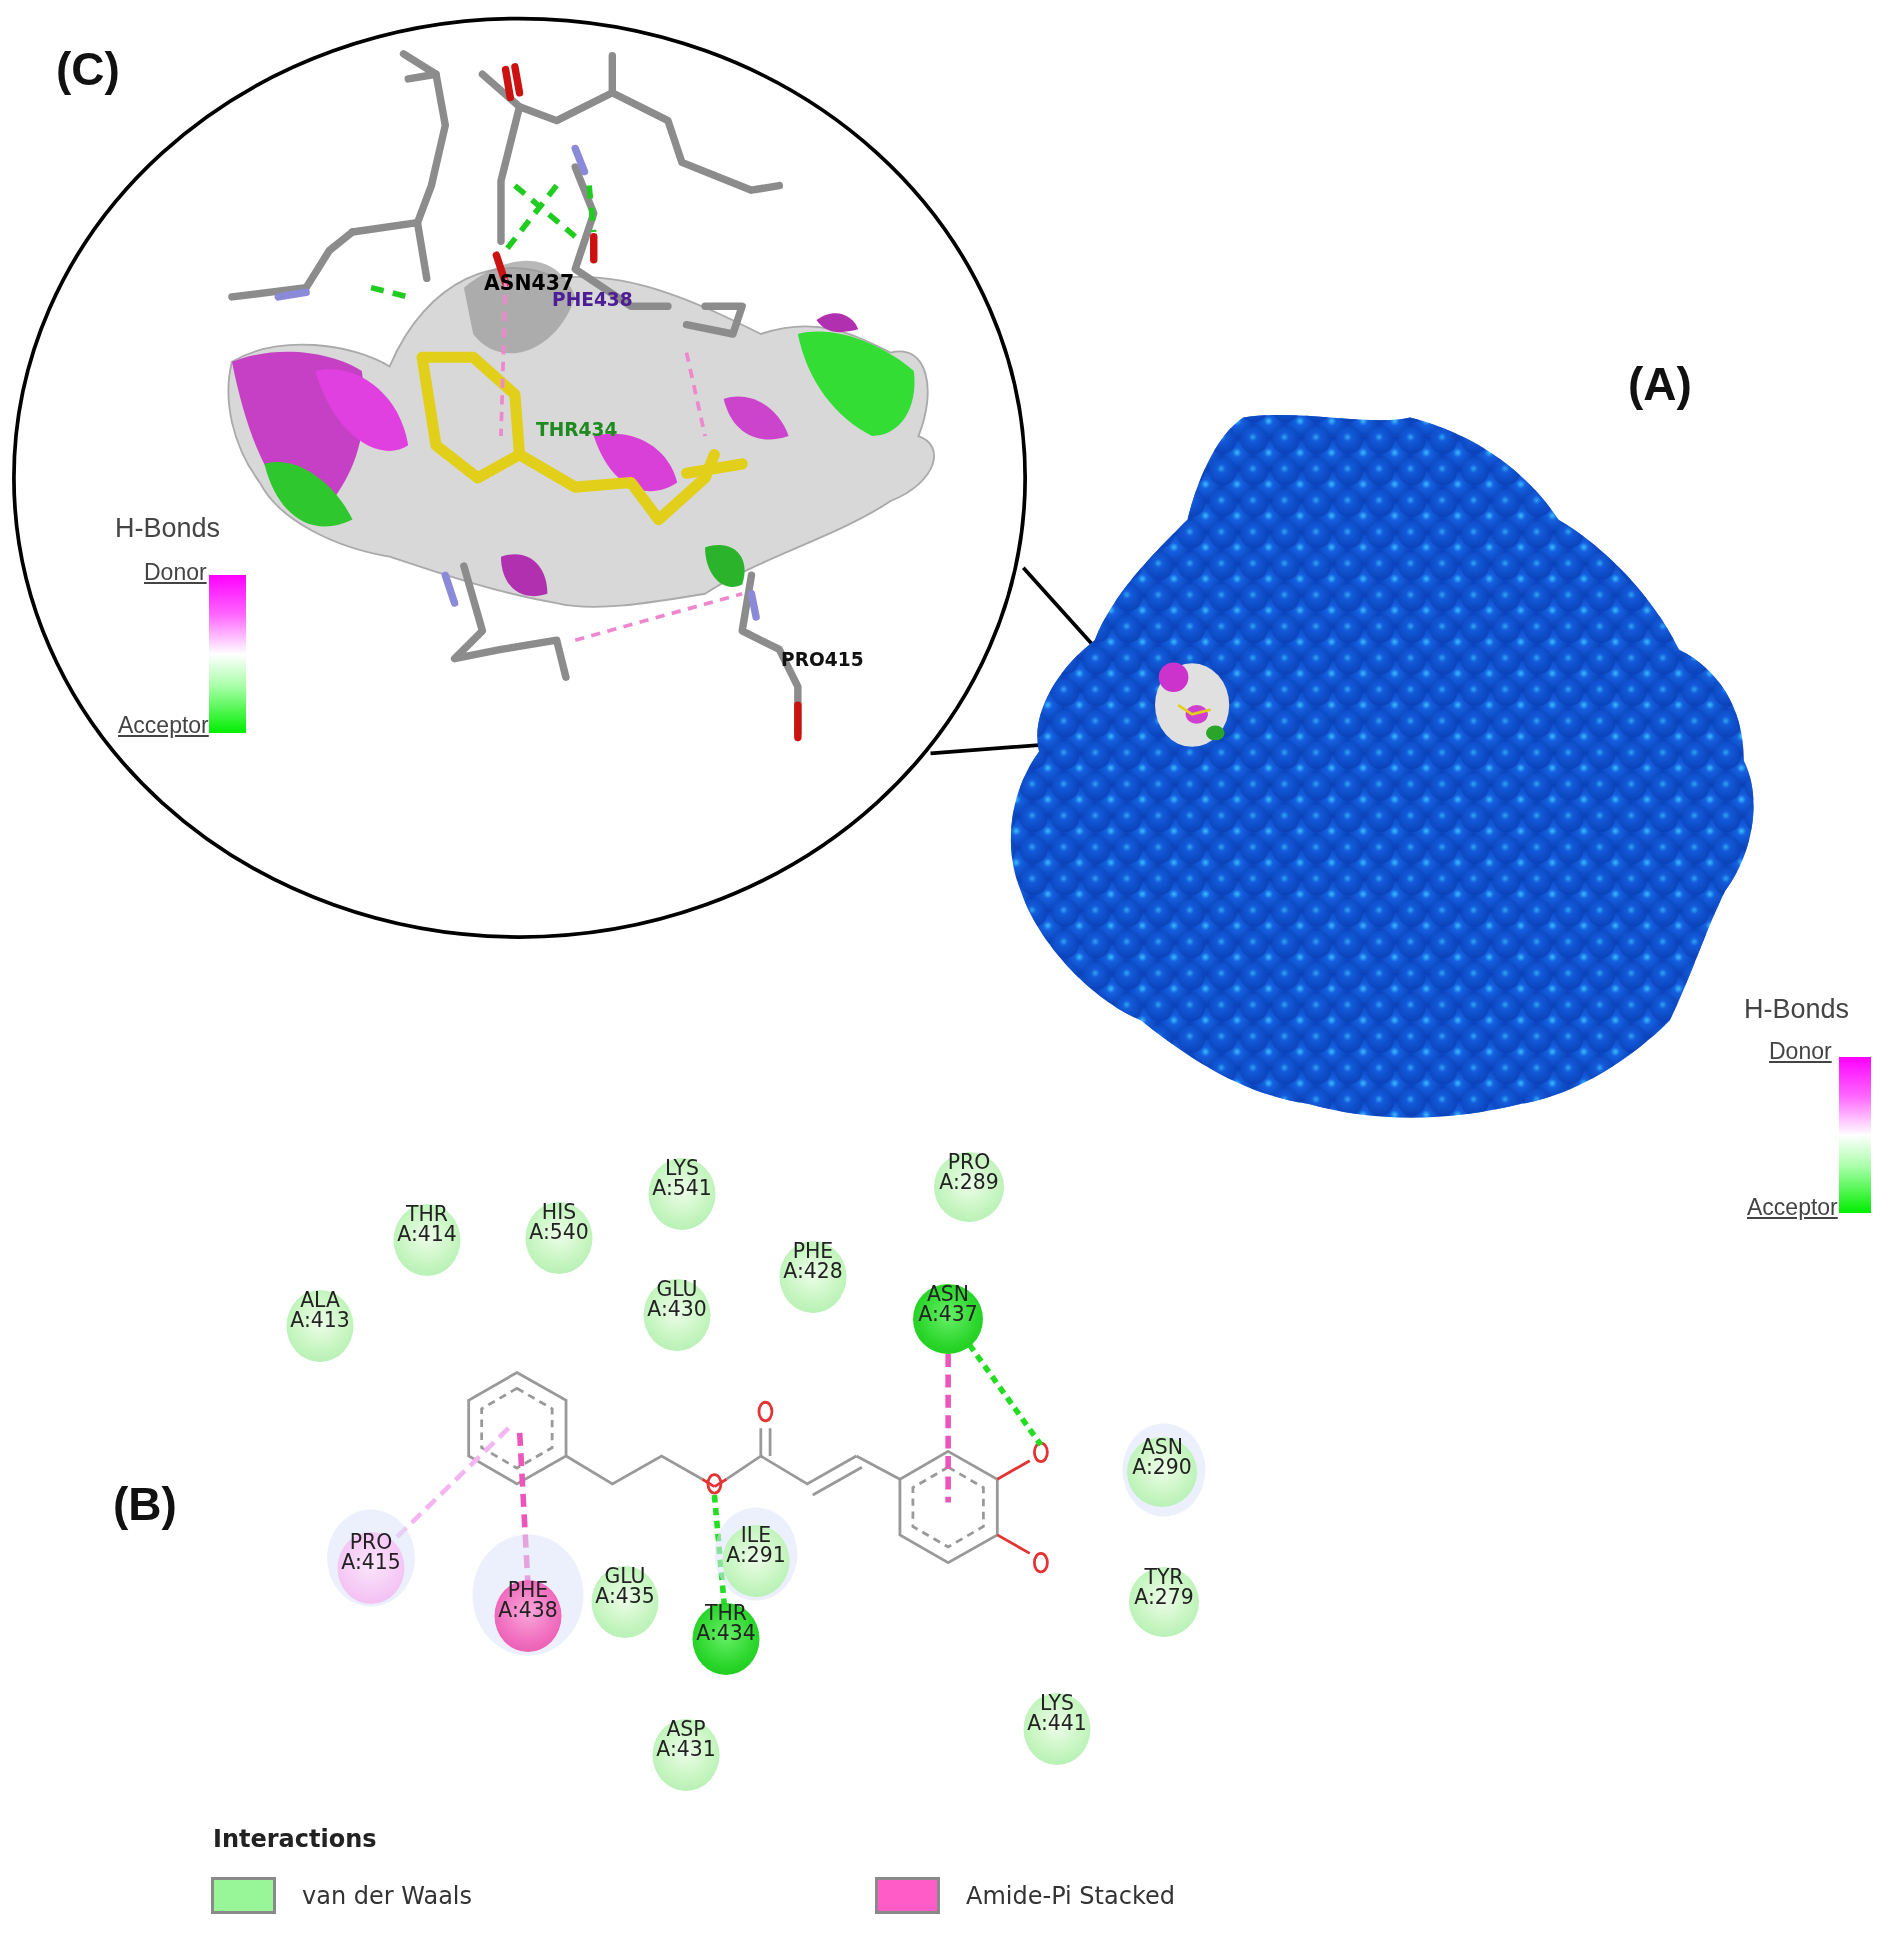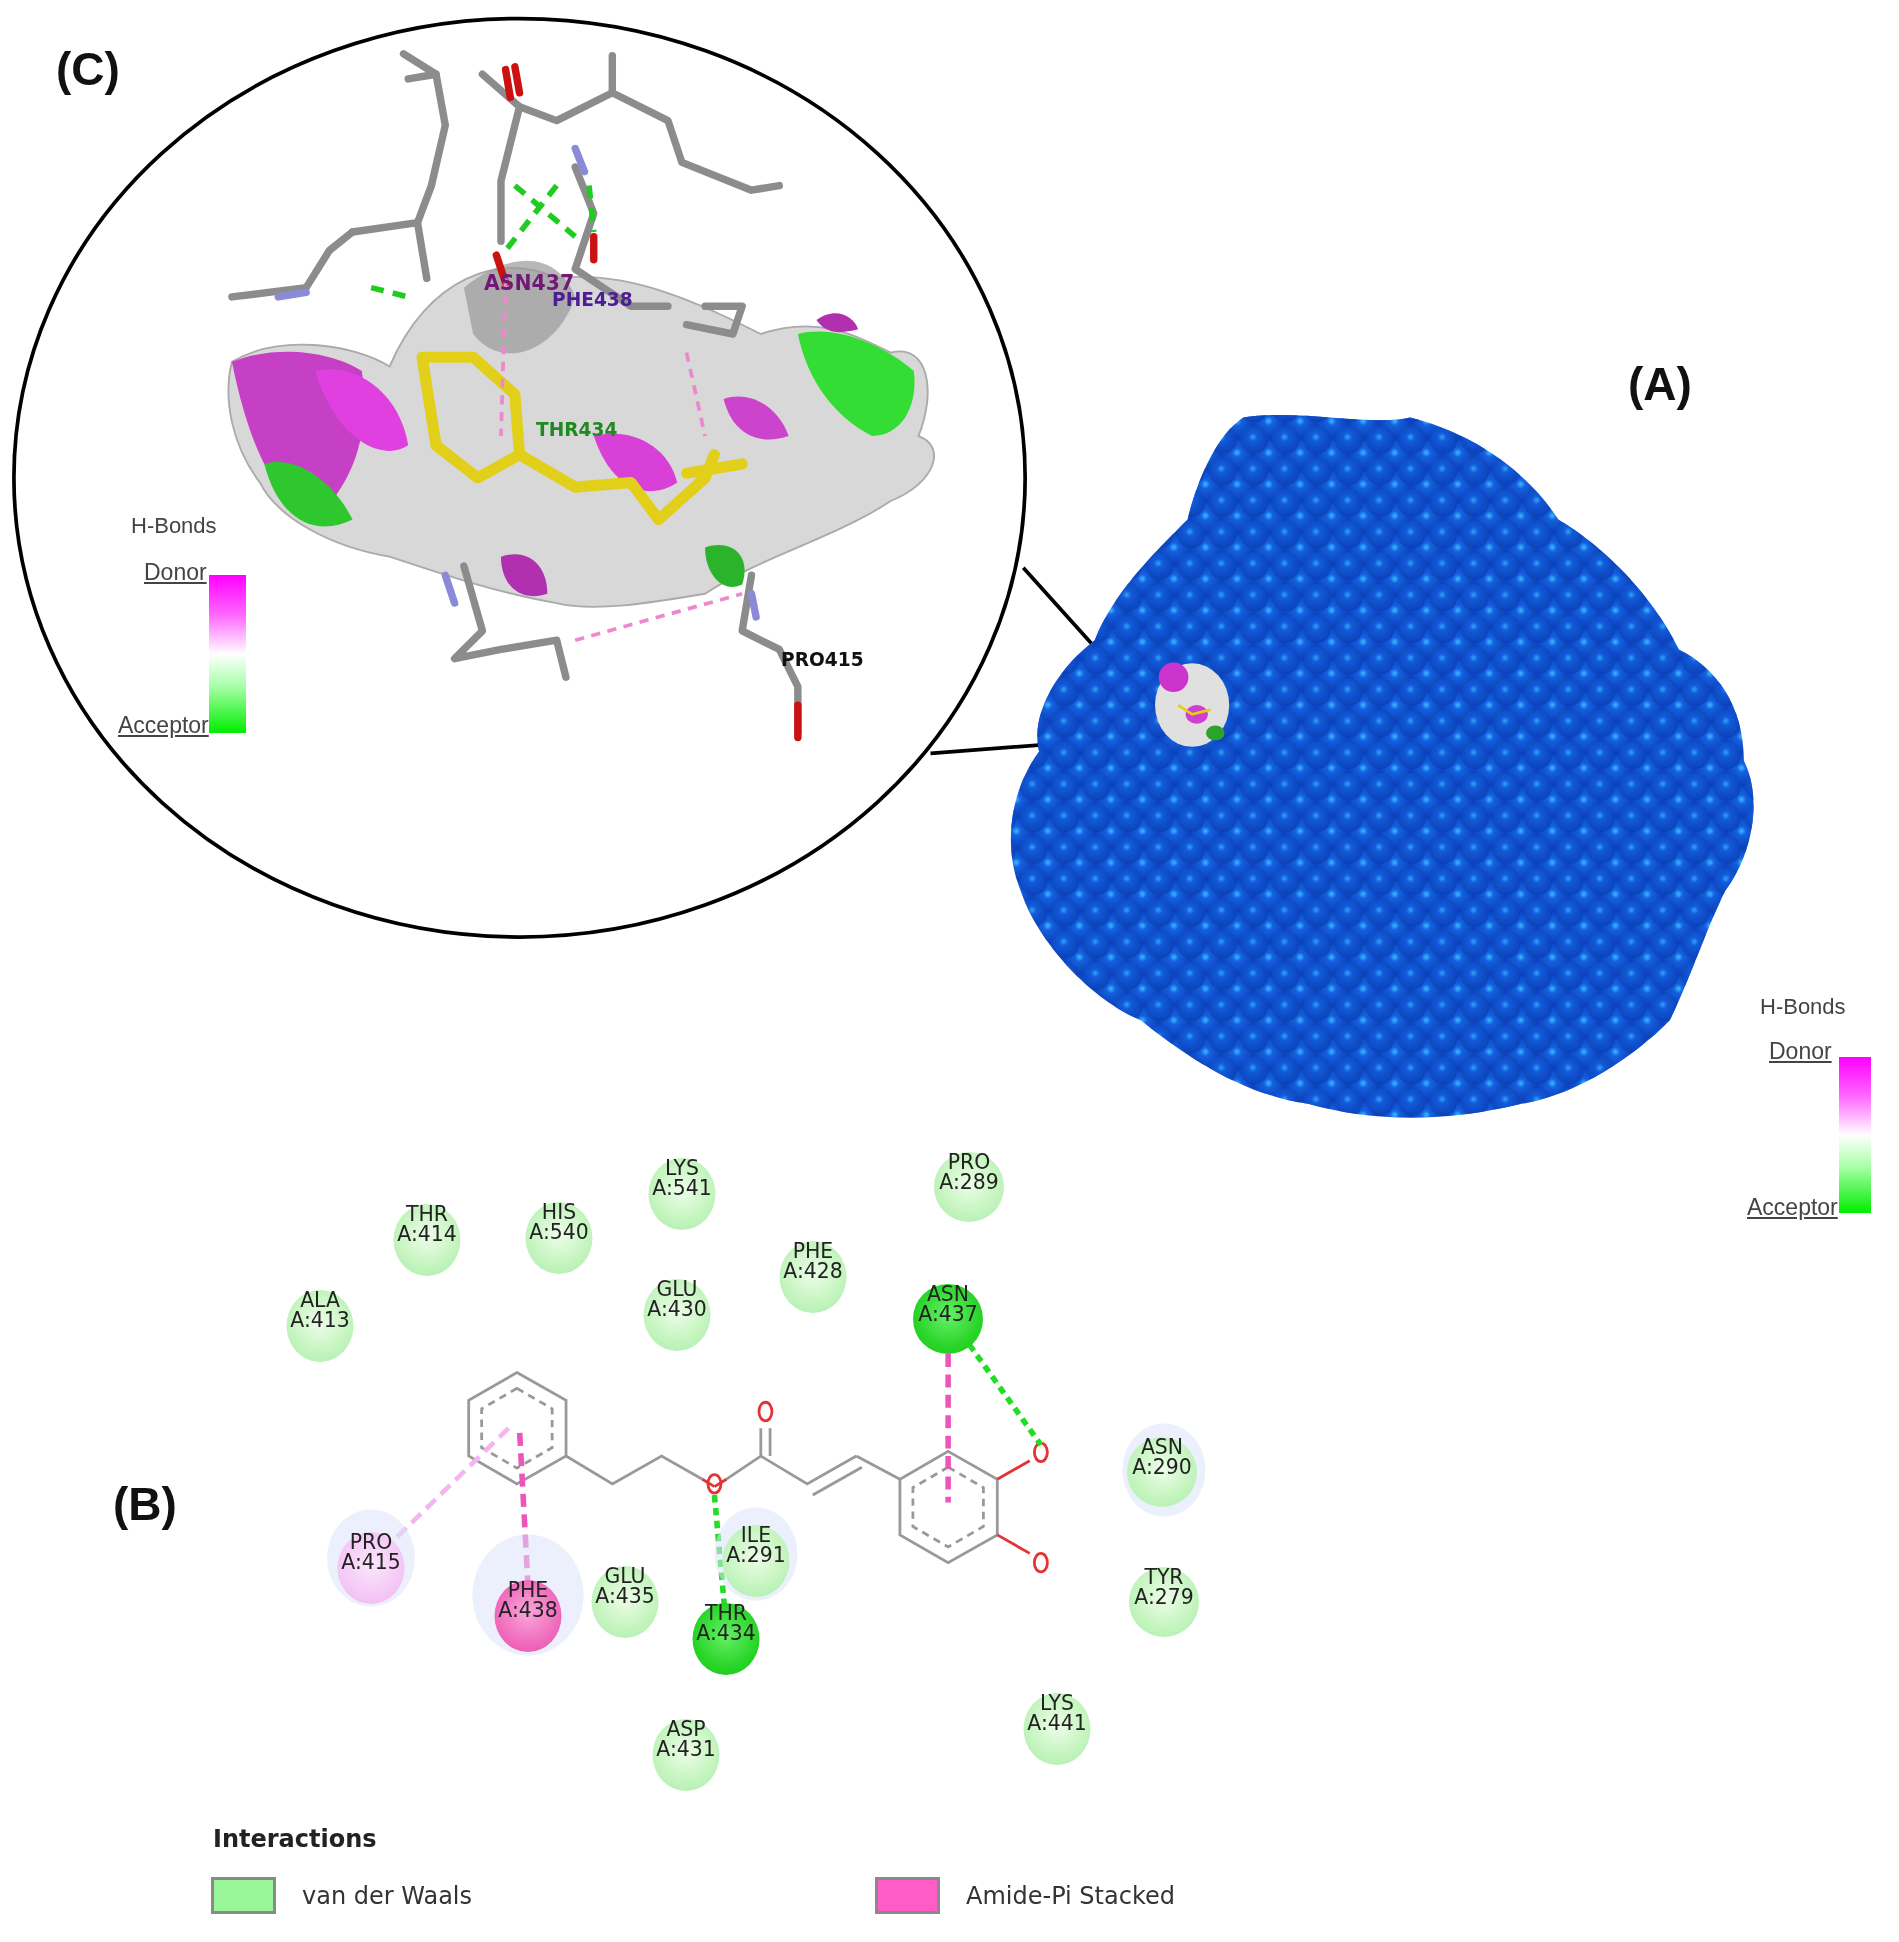--- a/index.html
+++ b/index.html
@@ -2,21 +2,21 @@
 <html style="font-size:15px"><head>
 <meta charset="utf-8">
 <style>
   html, body { margin: 0; padding: 0; background: #ffffff; }
   body { width: 1900px; height: 1942px; position: relative; overflow: hidden;
          font-family: "Liberation Sans", sans-serif; }
   .abs { position: absolute; }
   .panel-label { position: absolute; font-family: "Liberation Sans", sans-serif;
                  font-weight: bold; font-size: 46px; color: #111; }
   .hb-legend { position: absolute; font-family: "Liberation Sans", sans-serif; color: #444; }
-  .hb-legend .title { position: absolute; font-size: 22px; white-space: nowrap; margin-left: 16px; }
+  .hb-legend .title { position: absolute; font-size: 27px; white-space: nowrap; }
   .hb-legend .donor, .hb-legend .acceptor { position: absolute; font-size: 23px; text-align: center; white-space: nowrap; text-decoration: underline; }
   .hb-legend .bar { position: absolute;
     background: linear-gradient(to bottom, #ff00ff 0%, #ff66ff 25%, #ffffff 50%, #aaffaa 70%, #00ee00 100%); }
   .residue { position: absolute; transform: translate(-50%, -50%); border-radius: 50%;
              display: flex; flex-direction: column; align-items: center; 
              font-family: "DejaVu Sans", sans-serif; font-size: 20.4px; line-height: 20.4px; color: #222; }
   .residue.vdw { background: radial-gradient(circle at 50% 45%, #eefde9 0%, #c6f5c0 55%, #a8ecab 100%); }
   .residue.hbond { background: radial-gradient(circle at 50% 45%, #66f066 0%, #2ad52a 60%, #16c316 100%); }
   .residue.pisigma { background: radial-gradient(circle at 50% 45%, #fbe6fb 0%, #f5c8f5 60%, #efb5ef 100%); }
   .residue.amidepi { background: radial-gradient(circle at 50% 45%, #f9a7d9 0%, #f06bbd 60%, #e44faa 100%); }
@@ -90,21 +90,21 @@
     <line x1="635" y1="200" x2="640" y2="250"></line>
     <line x1="400" y1="310" x2="440" y2="320"></line>
   </g>
   <g stroke="#ee88cc" stroke-width="4" stroke-dasharray="10,8" fill="none">
     <line x1="545" y1="300" x2="540" y2="470"></line>
     <line x1="740" y1="380" x2="760" y2="470"></line>
     <line x1="620" y1="690" x2="800" y2="640"></line>
   </g>
 </svg>
 
-<div class="res-label-3d" style="left:484px;top:271px;color:#701a75;font-size:20.4px;">ASN437</div>
+<div class="res-label-3d" style="left:484px;top:271px;color:#000000;font-size:20.4px;">ASN437</div>
 <div class="res-label-3d" style="left:552px;top:289px;color:#4c1d95;">PHE438</div>
 <div class="res-label-3d" style="left:536px;top:419px;color:#1f8a1f;">THR434</div>
 <div class="res-label-3d" style="left:781px;top:649px;color:#111;">PRO415</div>
 
 <div class="hb-legend" style="left:0;top:0;">
   <div class="title" style="left:115px;top:513px;">H-Bonds</div>
   <div class="donor" style="left:144px;top:559px;">Donor</div>
   <div class="acceptor" style="left:118px;top:712px;">Acceptor</div>
   <div class="bar" style="left:209px;top:575px;width:37px;height:158px;"></div>
 </div>

